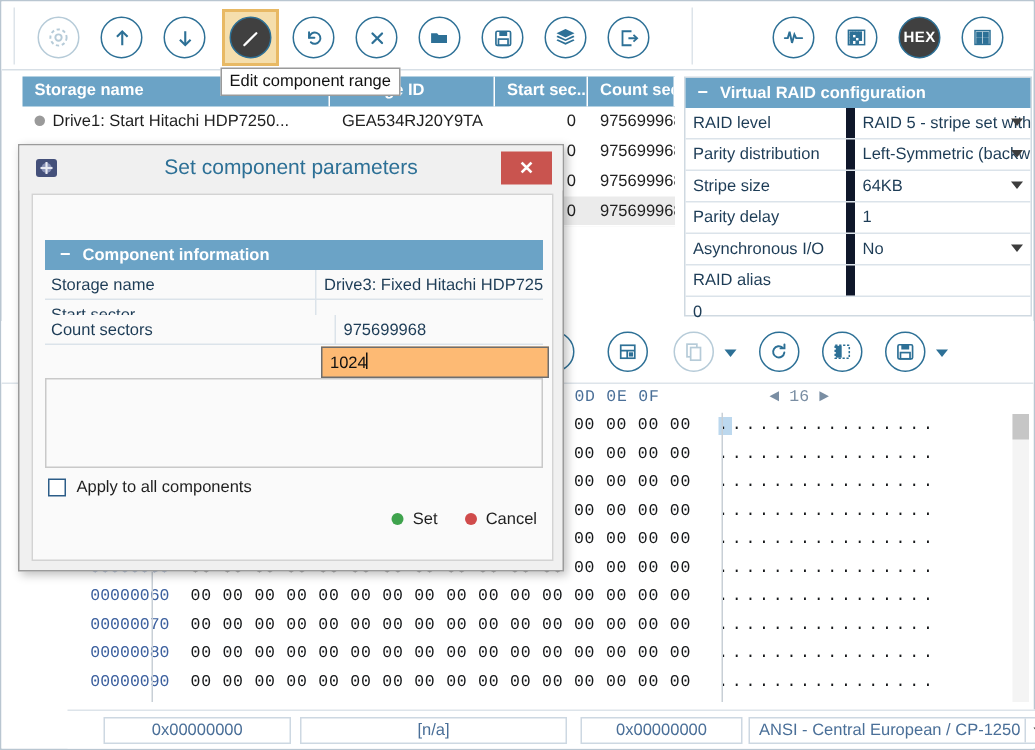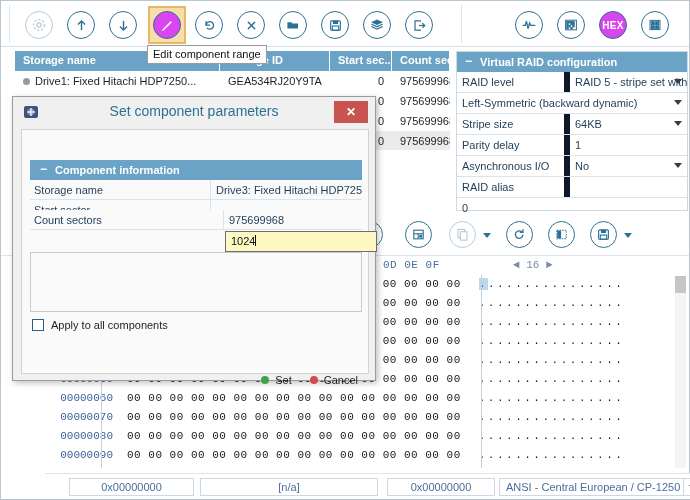--- a/index.html
+++ b/index.html
@@ -9,21 +9,21 @@
     font-size:11px;color:#1f1f1f;background:#ffffff;
     -webkit-font-smoothing:antialiased;
   }
   .app{position:relative;width:690px;height:500px;box-sizing:border-box;border:1px solid #b9c6d1;background:#ffffff;}
 
   
   .toolbar{position:absolute;left:0;top:0;width:688px;height:46px;background:#ffffff;border-bottom:1px solid #d7dfe6;box-sizing:border-box;}
   .tb-sep{position:absolute;top:4px;width:1px;height:38px;background:#dde4ea;}
   .tbtn{position:absolute;top:10px;width:28px;height:28px;border-radius:50%;border:1px solid #2d7096;box-sizing:border-box;
         display:flex;align-items:center;justify-content:center;color:#2d7096;background:#ffffff;}
-  .tbtn.filled{background:#d946ef;border-color:#2d7096;color:#ffffff;}
+  .tbtn.filled{background:#404040;border-color:#2d7096;color:#ffffff;}
   .tbtn.disabled{border-color:#b6cbd8;color:#b6cbd8;}
   .tbtn svg{display:block;}
   .hl-box{position:absolute;left:147px;top:5px;width:38px;height:38px;border:2px solid #e8b964;background:#f5deac;box-sizing:border-box;}
 
   .hexlabel{font-size:10px;font-weight:bold;letter-spacing:.3px;}
 
   
   .tooltip{position:absolute;left:146px;top:44px;background:#ffffff;border:1px solid #9a9a9a;
            padding:2px 5px 3px 5px;font-size:11px;color:#111;z-index:60;white-space:nowrap;}
 
@@ -87,27 +87,27 @@
   .modal-ico{position:absolute;left:9px;top:6px;width:18px;height:18px;}
   .modal-close{position:absolute;right:7px;top:4px;width:34px;height:22px;background:#c9544f;color:#fff;
                display:flex;align-items:center;justify-content:center;font-size:12px;font-weight:bold;}
   .modal-body{position:absolute;left:8px;top:32px;width:348px;height:245px;background:#fafafa;border:1px solid #d3d3d3;box-sizing:border-box;}
   .grp-head{position:absolute;left:8px;top:30px;width:332px;height:20px;background:#6ba3c6;color:#fff;font-weight:bold;font-size:11px;
             display:flex;align-items:center;padding-left:8px;box-sizing:border-box;}
   .prow{position:absolute;left:8px;width:332px;height:20px;display:flex;align-items:center;font-size:11px;color:#1d3c56;
         border-bottom:1px solid #dbe3ea;box-sizing:border-box;background:#fafafa;}
   .prow .k{width:180px;padding-left:4px;box-sizing:border-box;}
   .prow .v{flex:1;border-left:1px solid #dbe3ea;padding-left:5px;box-sizing:border-box;height:20px;line-height:20px;overflow:hidden;white-space:nowrap;}
-  .editbox{position:absolute;left:203px;top:101px;width:152px;height:21px;border:1px solid #6e6e6e;background:#fef9c3;box-sizing:border-box;
+  .editbox{position:absolute;left:192px;top:101px;width:152px;height:21px;border:1px solid #6e6e6e;background:#fdba74;box-sizing:border-box;
            font-size:11px;color:#111;padding:3px 0 0 5px;}
   .caretbar{display:inline-block;width:1px;height:11px;background:#111;vertical-align:-1px;}
   .bigbox{position:absolute;left:8px;top:122px;width:332px;height:60px;background:#fafafa;border:1px solid #c9c9c9;box-sizing:border-box;}
   .chk-row{position:absolute;left:10px;top:189px;display:flex;align-items:center;font-size:11px;color:#1f1f1f;text-align:center;}
   .chk{width:12px;height:12px;border:1px solid #2c5d88;background:#fff;margin-right:7px;box-sizing:border-box;}
-  .btn-row{position:absolute;right:10px;top:210px;display:flex;align-items:center;font-size:11px;margin-top:34px;}
+  .btn-row{position:absolute;right:10px;top:210px;display:flex;align-items:center;font-size:11px;}
   .bdot{width:8px;height:8px;border-radius:50%;margin-right:6px;}
   .bdot.green{background:#3fa34d;}
   .bdot.red{background:#d04b4b;}
   .mbtn{display:flex;align-items:center;margin-left:18px;color:#1f1f1f;}
 </style>
 </head>
 <body>
 
 <div class="app">
 
@@ -231,21 +231,21 @@
   <div class="stor-table">
     <div class="st-head">
       <div class="c w1">Storage name</div>
       <div class="c w2">Storage ID</div>
       <div class="c w3 num">Start sec...</div>
       <div class="c w4 num">Count sec...</div>
     </div>
 
     <div class="st-row">
       <div class="c w1">
-        <span class="dot"></span><span>Drive1: Fixed Hitachi HDP7250...</span>
+        <span class="dot"></span><span>Drive1: Start Hitachi HDP7250...</span>
       </div>
       <div class="c w2">GEA534RJ20Y9TA</div>
       <div class="c w3 num">0</div>
       <div class="c w4 num">975699968</div>
     </div>
 
     <div class="st-row">
       <div class="c w1">
         <span class="dot"></span><span>Drive2: Fixed Hitachi HDP7250...</span>
       </div>
@@ -276,20 +276,21 @@
   <div class="raid">
     <div class="raid-head">
       <span class="minus">−</span>
       <span>Virtual RAID configuration</span>
     </div>
     <div class="raid-row">
       <div class="k">RAID level</div>
       <div class="v"><span>RAID 5 - stripe set with parity</span><span class="caret"></span></div>
     </div>
     <div class="raid-row">
+      <div class="k">Parity distribution</div>
       <div class="v"><span>Left-Symmetric (backward dynamic)</span><span class="caret"></span></div>
     </div>
     <div class="raid-row">
       <div class="k">Stripe size</div>
       <div class="v"><span>64KB</span><span class="caret"></span></div>
     </div>
     <div class="raid-row">
       <div class="k">Parity delay</div>
       <div class="v">1</div>
     </div>

